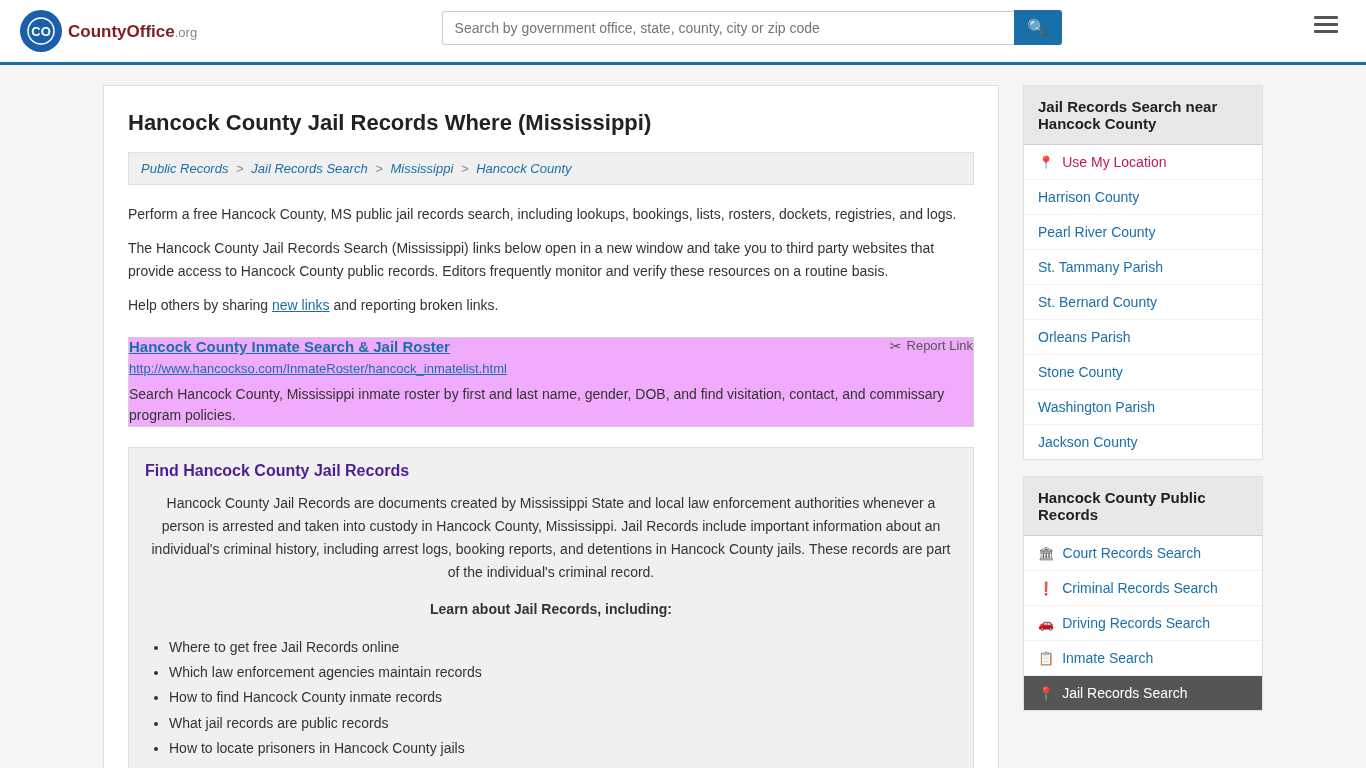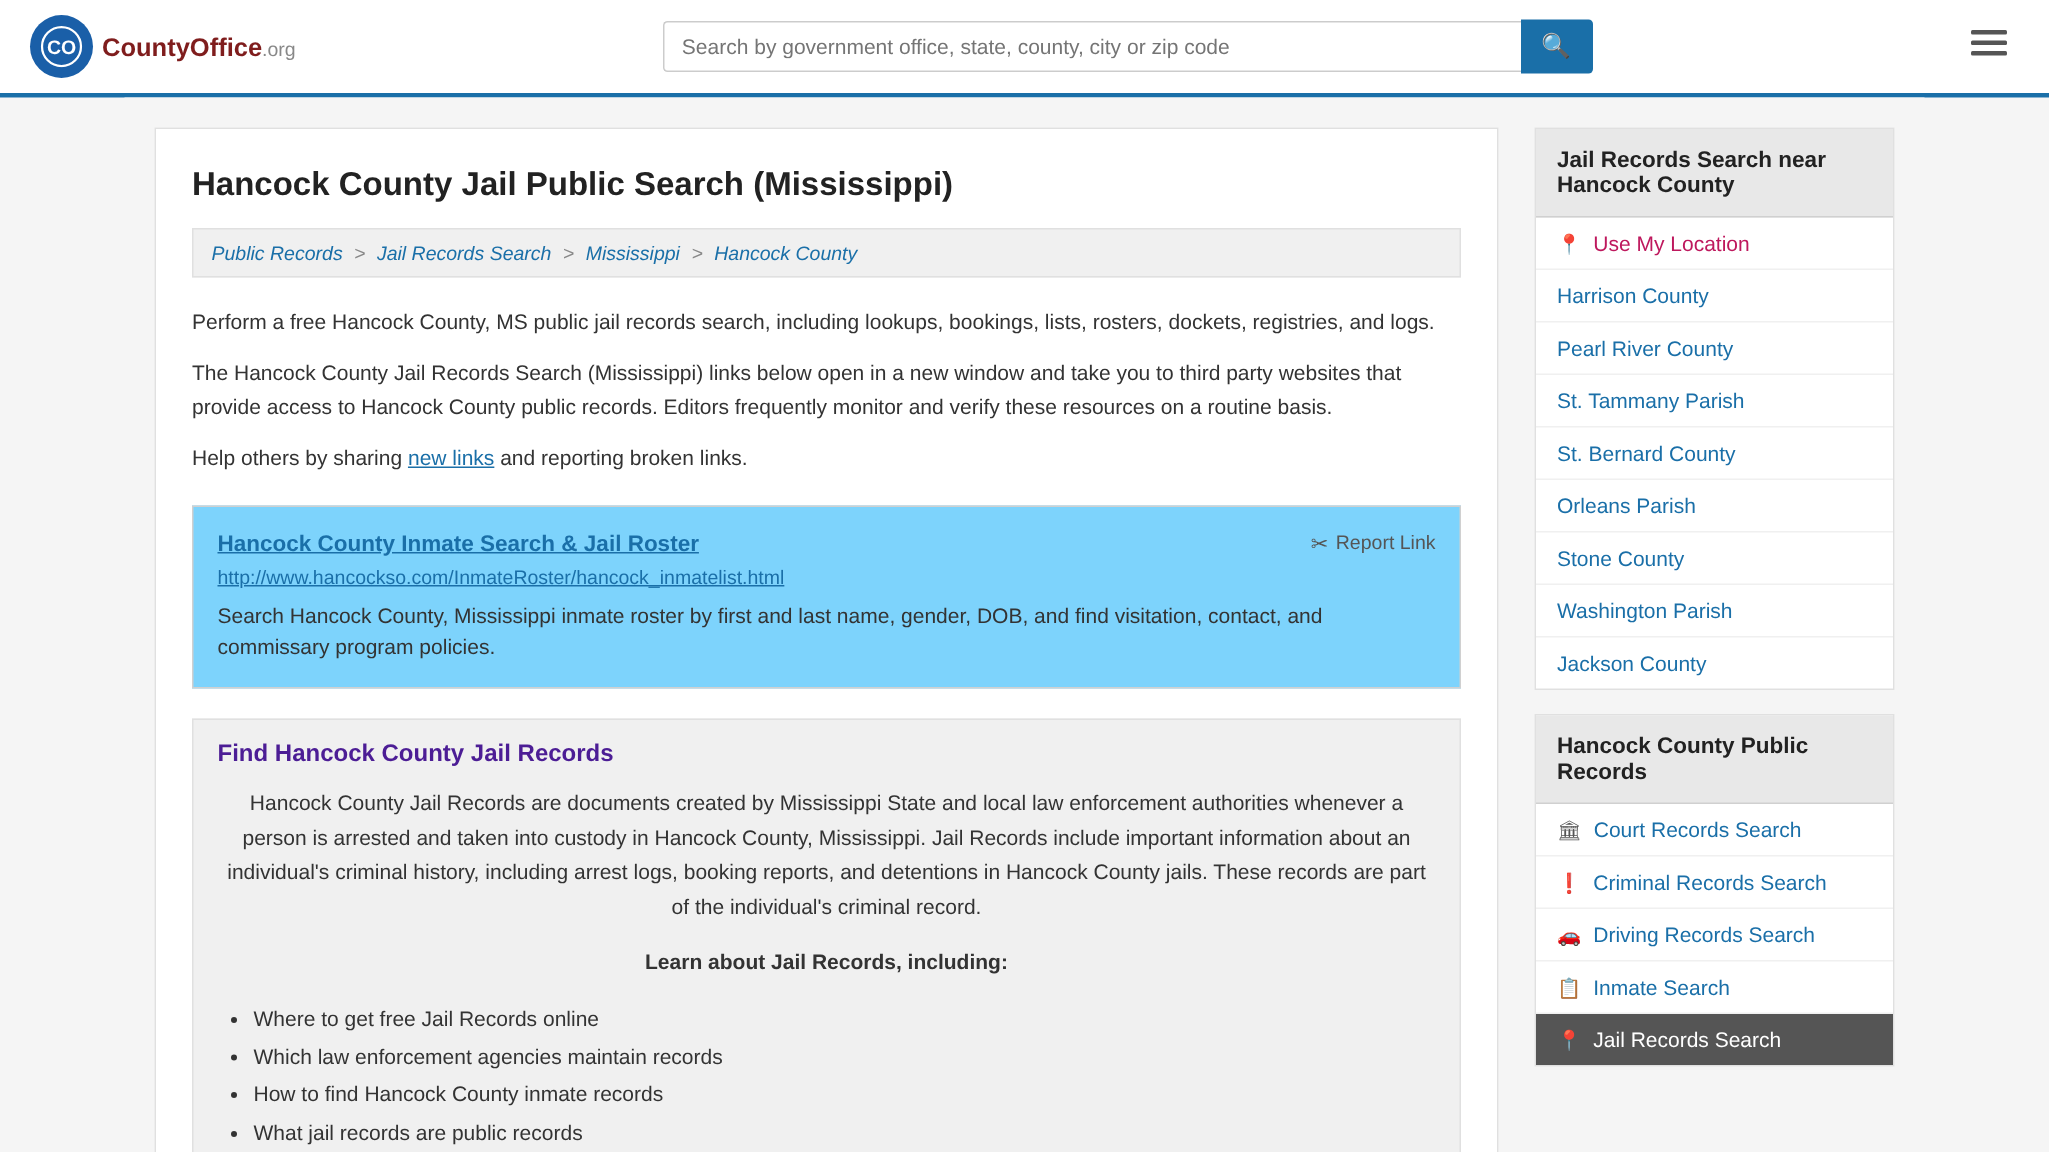--- a/index.html
+++ b/index.html
@@ -4,21 +4,21 @@
   <style>
     * { box-sizing: border-box; margin: 0; padding: 0; }
     body { font-family: Arial, sans-serif; font-size: 14px; color: #333; background: #f5f5f5; }
 
     
     #header {
       background: #fff;
       border-bottom: 3px solid #1a6fa8;
       padding: 10px 20px;
       display: flex;
-      align-items: center;
+      align-items: flex-start;
       justify-content: space-between;
     }
     #logo-area {
       display: flex;
       align-items: center;
       gap: 6px;
     }
     #logo-circle {
       width: 42px;
       height: 42px;
@@ -106,23 +106,22 @@
     #description p {
       margin-bottom: 12px;
       line-height: 1.6;
       font-size: 14px;
       color: #333;
     }
     #description a { color: #1a6fa8; text-decoration: underline; }
 
     #link-card {
       border: 1px solid #d0d0d0;
-      padding: 16px;
       margin: 20px 0;
-      background: #7dd3fc;
+      background: #f0abfc;
     }
     #link-card-header {
       display: flex;
       justify-content: space-between;
       align-items: flex-start;
       margin-bottom: 6px;
     }
     #link-card-title {
       font-size: 15px;
       font-weight: bold;
@@ -263,21 +262,21 @@
       <rect y="0" width="24" height="3" fill="#555" rx="1"></rect>
       <rect y="7" width="24" height="3" fill="#555" rx="1"></rect>
       <rect y="14" width="24" height="3" fill="#555" rx="1"></rect>
     </svg>
   </div>
 </div>
 
 <div id="main-layout">
 
   <div id="content">
-    <h1 id="page-title">Hancock County Jail Public Search (Mississippi)</h1>
+    <h1 id="page-title">Hancock County Jail Records Where (Mississippi)</h1>
 
     <div id="breadcrumb">
       <a href="#">Public Records</a>
       <span> &gt; </span>
       <a href="#">Jail Records Search</a>
       <span> &gt; </span>
       <a href="#">Mississippi</a>
       <span> &gt; </span>
       <a href="#">Hancock County</a>
     </div>

